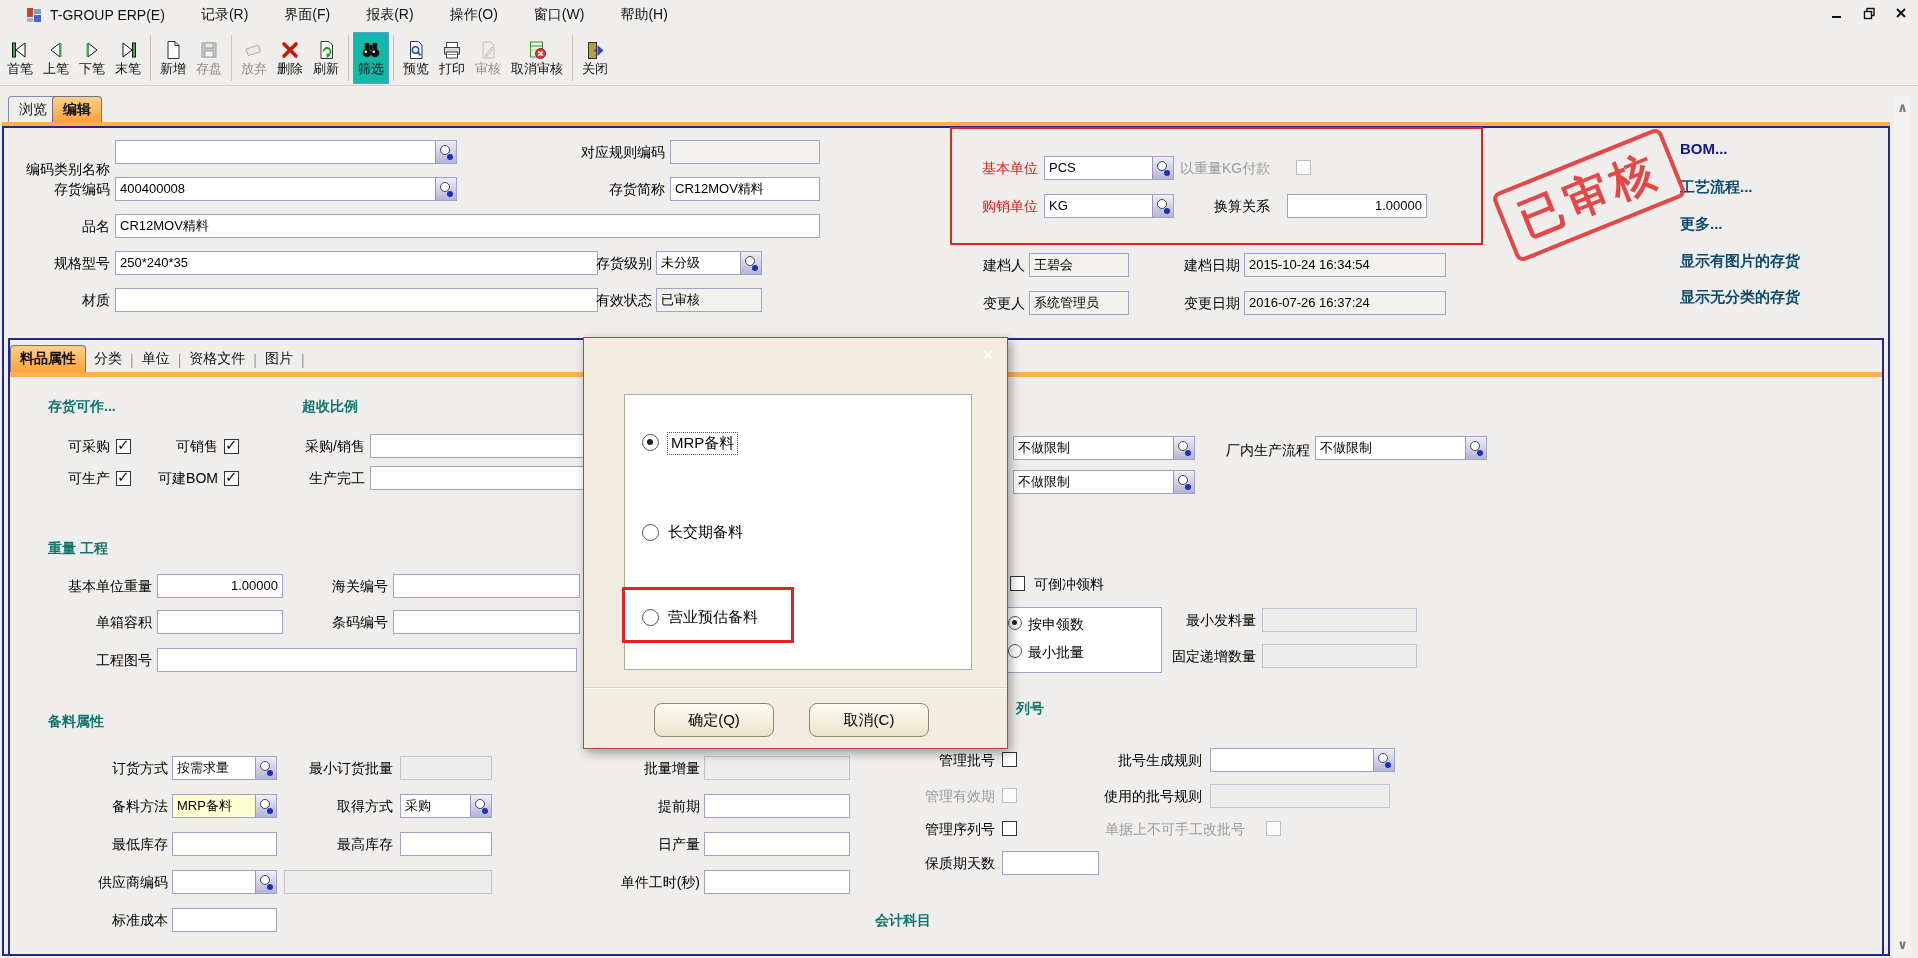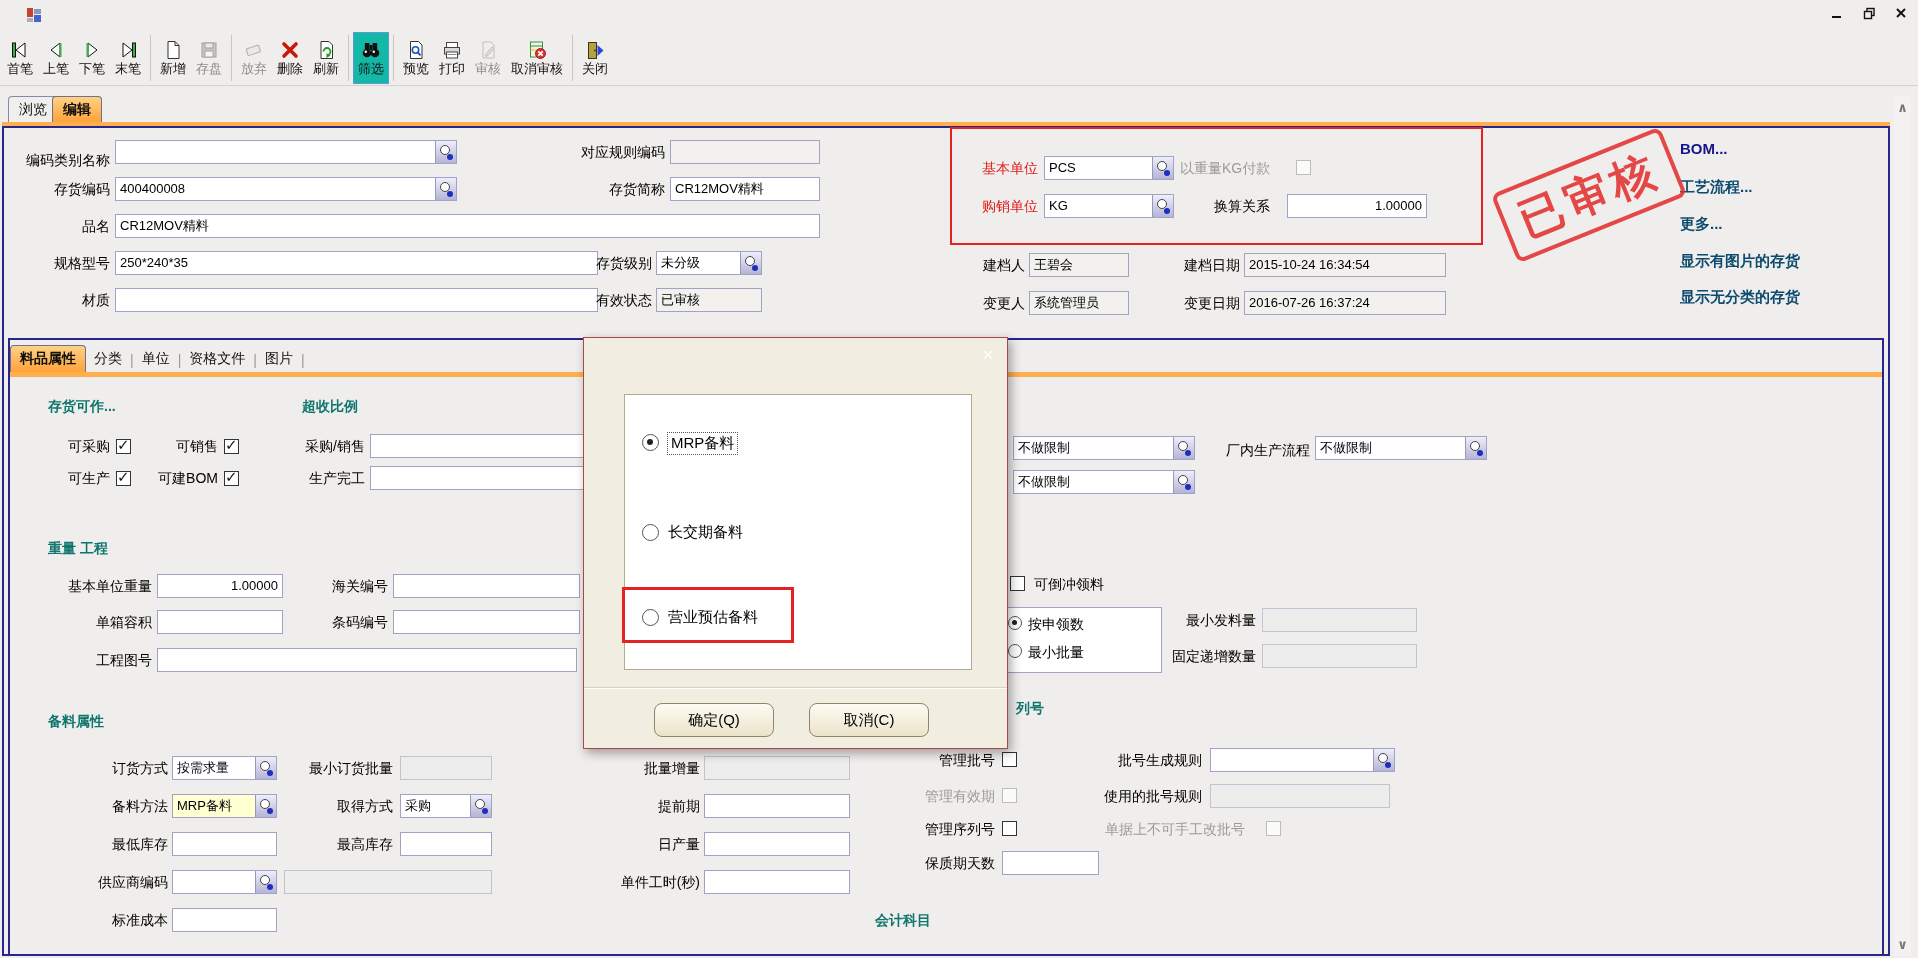--- a/index.html
+++ b/index.html
@@ -84,20 +84,29 @@
 <div class="screen">
 
   <div class="applogo">
     <svg width="16" height="16">
         <rect x="1" y="1" width="6" height="9" fill="#c44434"></rect>
         <rect x="8" y="2" width="7" height="5" fill="#8899bb"></rect>
         <rect x="1" y="11" width="6" height="4" fill="#aab0bb"></rect>
         <rect x="8" y="8" width="7" height="7" fill="#4466cc"></rect>
       </svg>
   </div>
+  <div class="menubar">
+    <span class="mitem">T-GROUP ERP(E)</span>
+    <span class="mitem">记录(R)</span>
+    <span class="mitem">界面(F)</span>
+    <span class="mitem">报表(R)</span>
+    <span class="mitem">操作(O)</span>
+    <span class="mitem">窗口(W)</span>
+    <span class="mitem">帮助(H)</span>
+  </div>
   <div class="winctl">
     <span>
         <svg width="12" height="12">
           <line x1="1" y1="10" x2="10" y2="10" stroke="#111" stroke-width="2"></line>
         </svg>
       </span>
     <span>
         <svg width="13" height="13">
           <rect x="4" y="1.5" width="7" height="7" fill="none" stroke="#111" stroke-width="1.4"></rect>
           <rect x="1.5" y="4.5" width="7" height="7" fill="#f0eeec" stroke="#111" stroke-width="1.4"></rect>
@@ -233,21 +242,21 @@
         </svg>
       <span class="tlabel">关闭</span>
     </div>
   </div>
 
   <div class="tab" style="left:8px;">浏览</div>
   <div class="tab active" style="left:52px;">编辑</div>
   <div class="obar" style="left:2px; top:122px; width:1888px;"></div>
   <div class="nbox" style="left:2px; top:126px; width:1888px; height:830px;"></div>
 
-  <div class="lbl" style="left:0; top:148px; width:110px;">编码类别名称</div>
+  <div class="lbl" style="left:0; top:157px; width:110px;">编码类别名称</div>
   <div class="fld combo" style="left:115px; top:140px; width:342px;"><span></span><span class="lkp"></span></div>
   <div class="lbl" style="left:500px; top:140px; width:165px;">对应规则编码</div>
   <div class="fld ro" style="left:670px; top:140px; width:150px;"><span></span></div>
 
   <div class="lbl" style="left:0; top:177px; width:110px;">存货编码</div>
   <div class="fld combo" style="left:115px; top:177px; width:342px;"><span>400400008</span><span class="lkp"></span></div>
   <div class="lbl" style="left:500px; top:177px; width:165px;">存货简称</div>
   <div class="fld" style="left:670px; top:177px; width:150px;"><span>CR12MOV精料</span></div>
 
   <div class="lbl" style="left:0; top:214px; width:110px;">品名</div>

